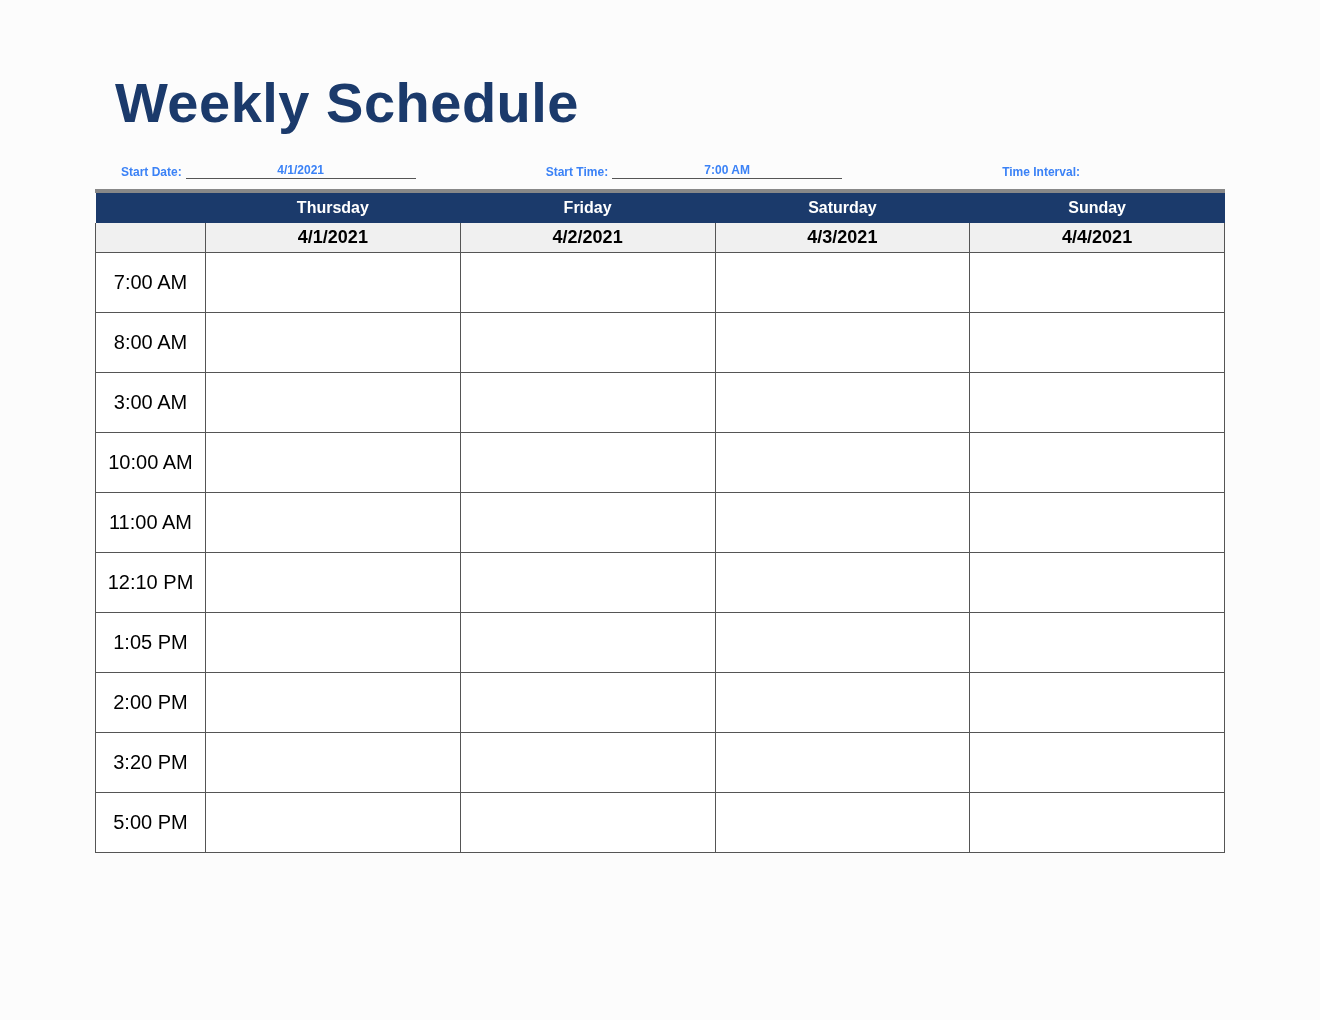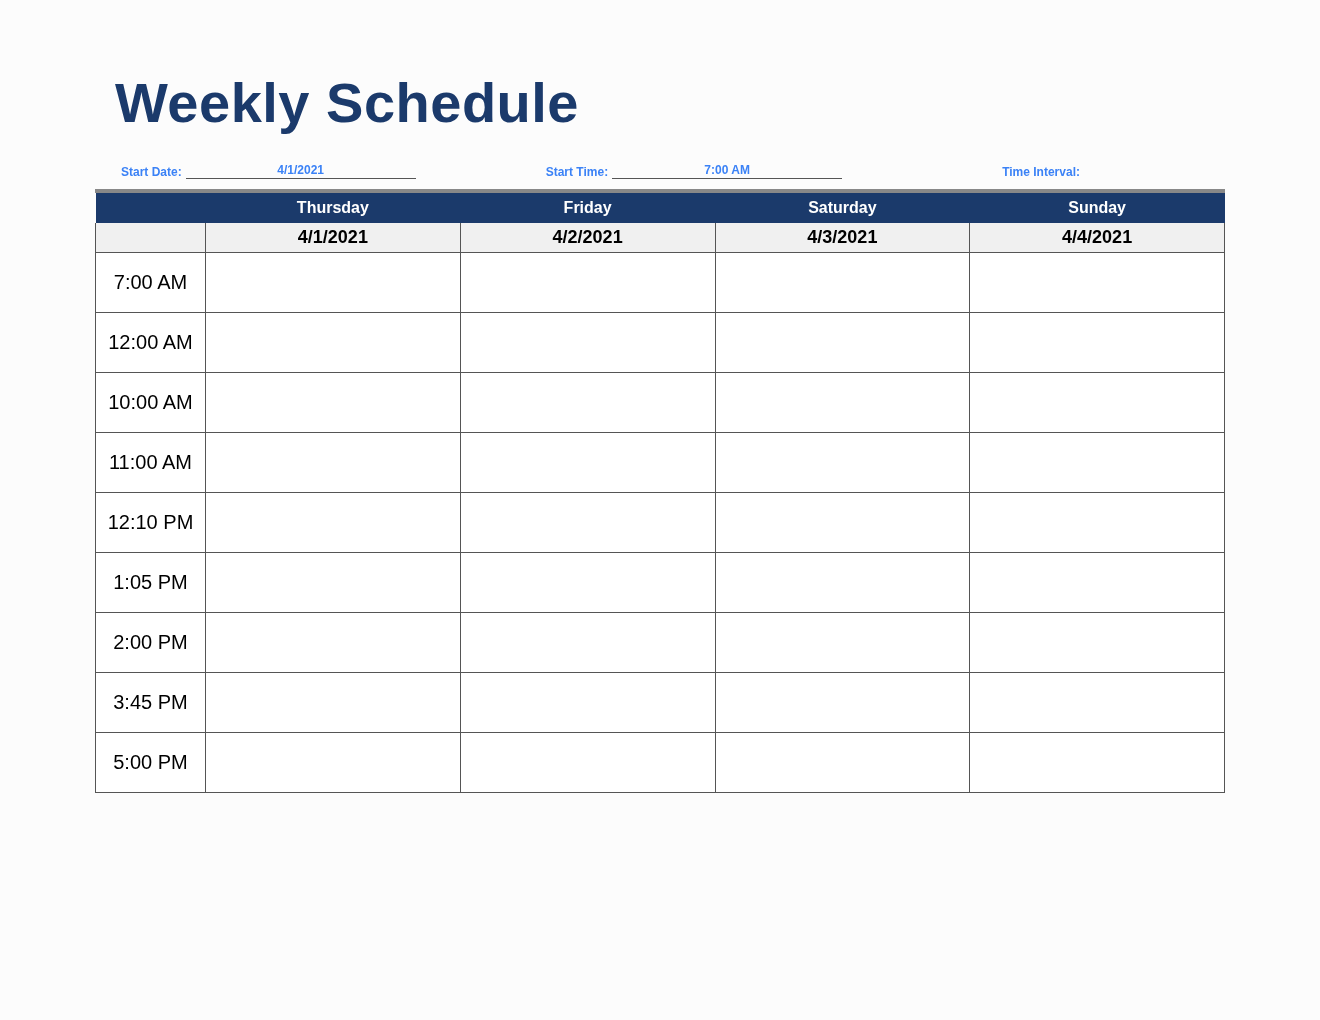--- a/index.html
+++ b/index.html
@@ -140,21 +140,28 @@
       </thead>
       <tbody id="sched-body">
       <tr>
             <td class="time-cell">7:00 AM</td>
             <td class="slot-cell"></td>
             <td class="slot-cell"></td>
             <td class="slot-cell"></td>
             <td class="slot-cell"></td>
           </tr>
           <tr>
-            <td class="time-cell">12:00 AM</td>
+            <td class="time-cell">8:00 AM</td>
+            <td class="slot-cell"></td>
+            <td class="slot-cell"></td>
+            <td class="slot-cell"></td>
+            <td class="slot-cell"></td>
+          </tr>
+          <tr>
+            <td class="time-cell">3:00 AM</td>
             <td class="slot-cell"></td>
             <td class="slot-cell"></td>
             <td class="slot-cell"></td>
             <td class="slot-cell"></td>
           </tr>
           <tr>
             <td class="time-cell">10:00 AM</td>
             <td class="slot-cell"></td>
             <td class="slot-cell"></td>
             <td class="slot-cell"></td>
@@ -182,21 +189,21 @@
             <td class="slot-cell"></td>
           </tr>
           <tr>
             <td class="time-cell">2:00 PM</td>
             <td class="slot-cell"></td>
             <td class="slot-cell"></td>
             <td class="slot-cell"></td>
             <td class="slot-cell"></td>
           </tr>
           <tr>
-            <td class="time-cell">3:45 PM</td>
+            <td class="time-cell">3:20 PM</td>
             <td class="slot-cell"></td>
             <td class="slot-cell"></td>
             <td class="slot-cell"></td>
             <td class="slot-cell"></td>
           </tr>
           <tr>
             <td class="time-cell">5:00 PM</td>
             <td class="slot-cell"></td>
             <td class="slot-cell"></td>
             <td class="slot-cell"></td>

